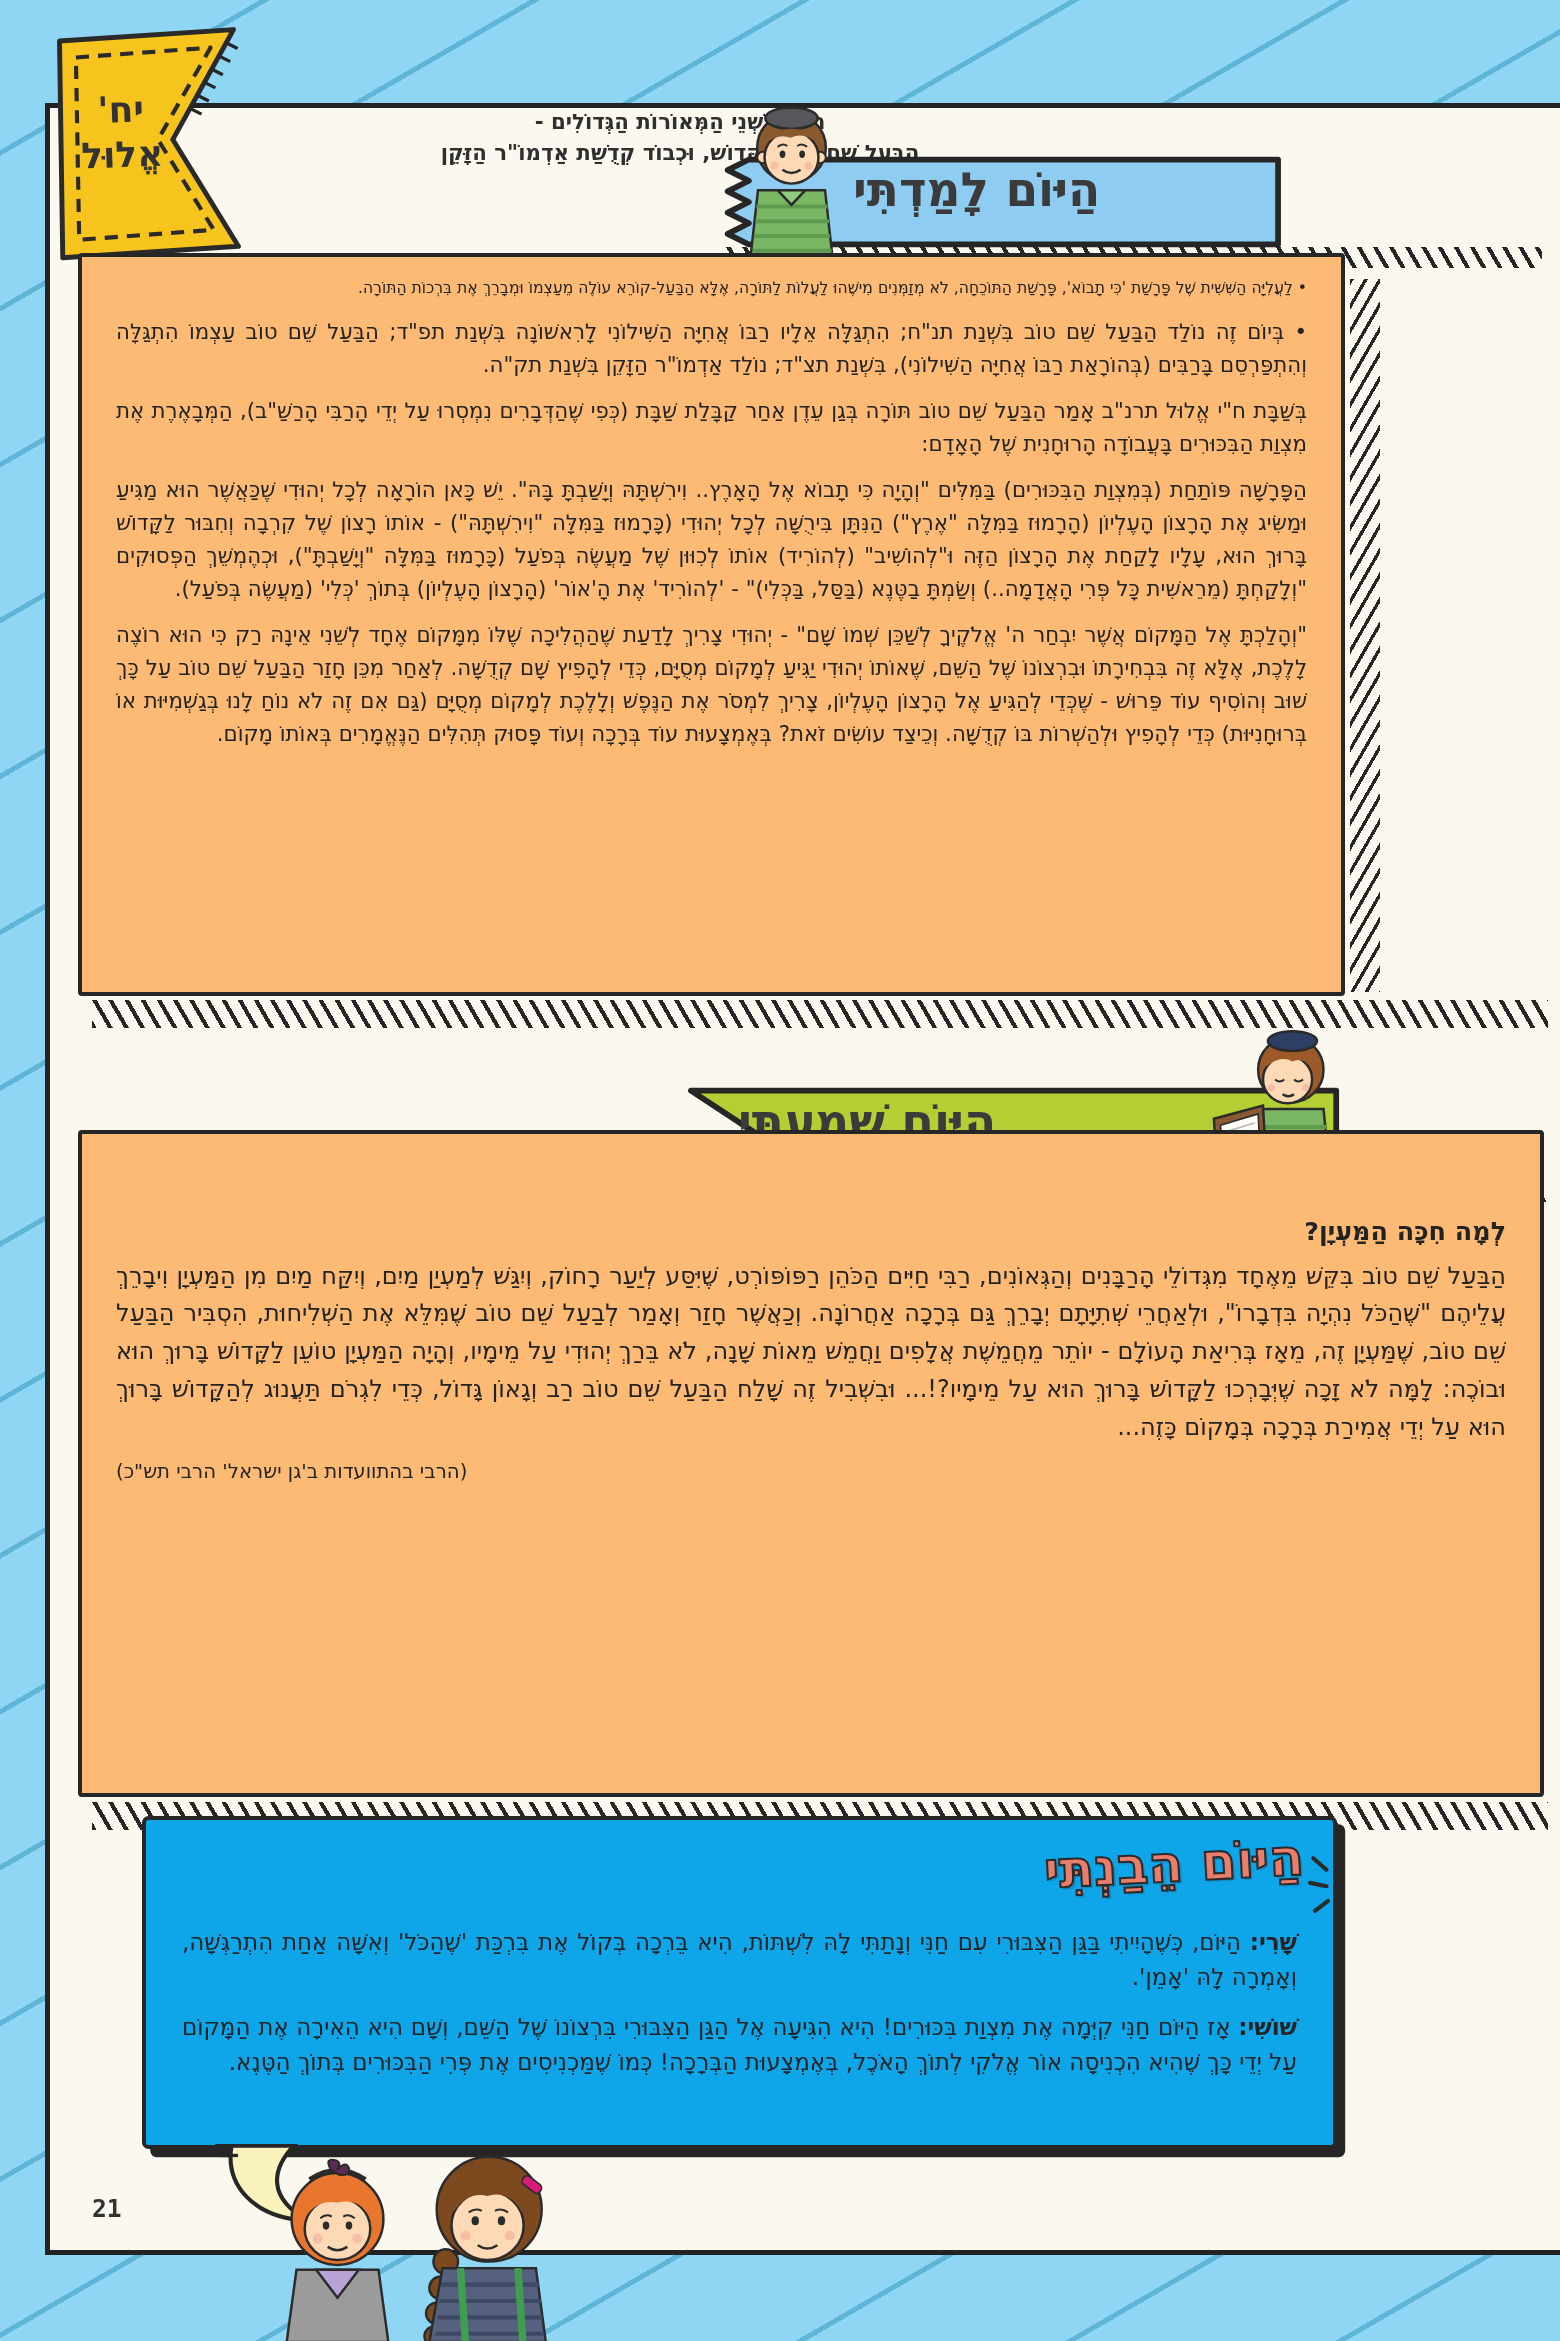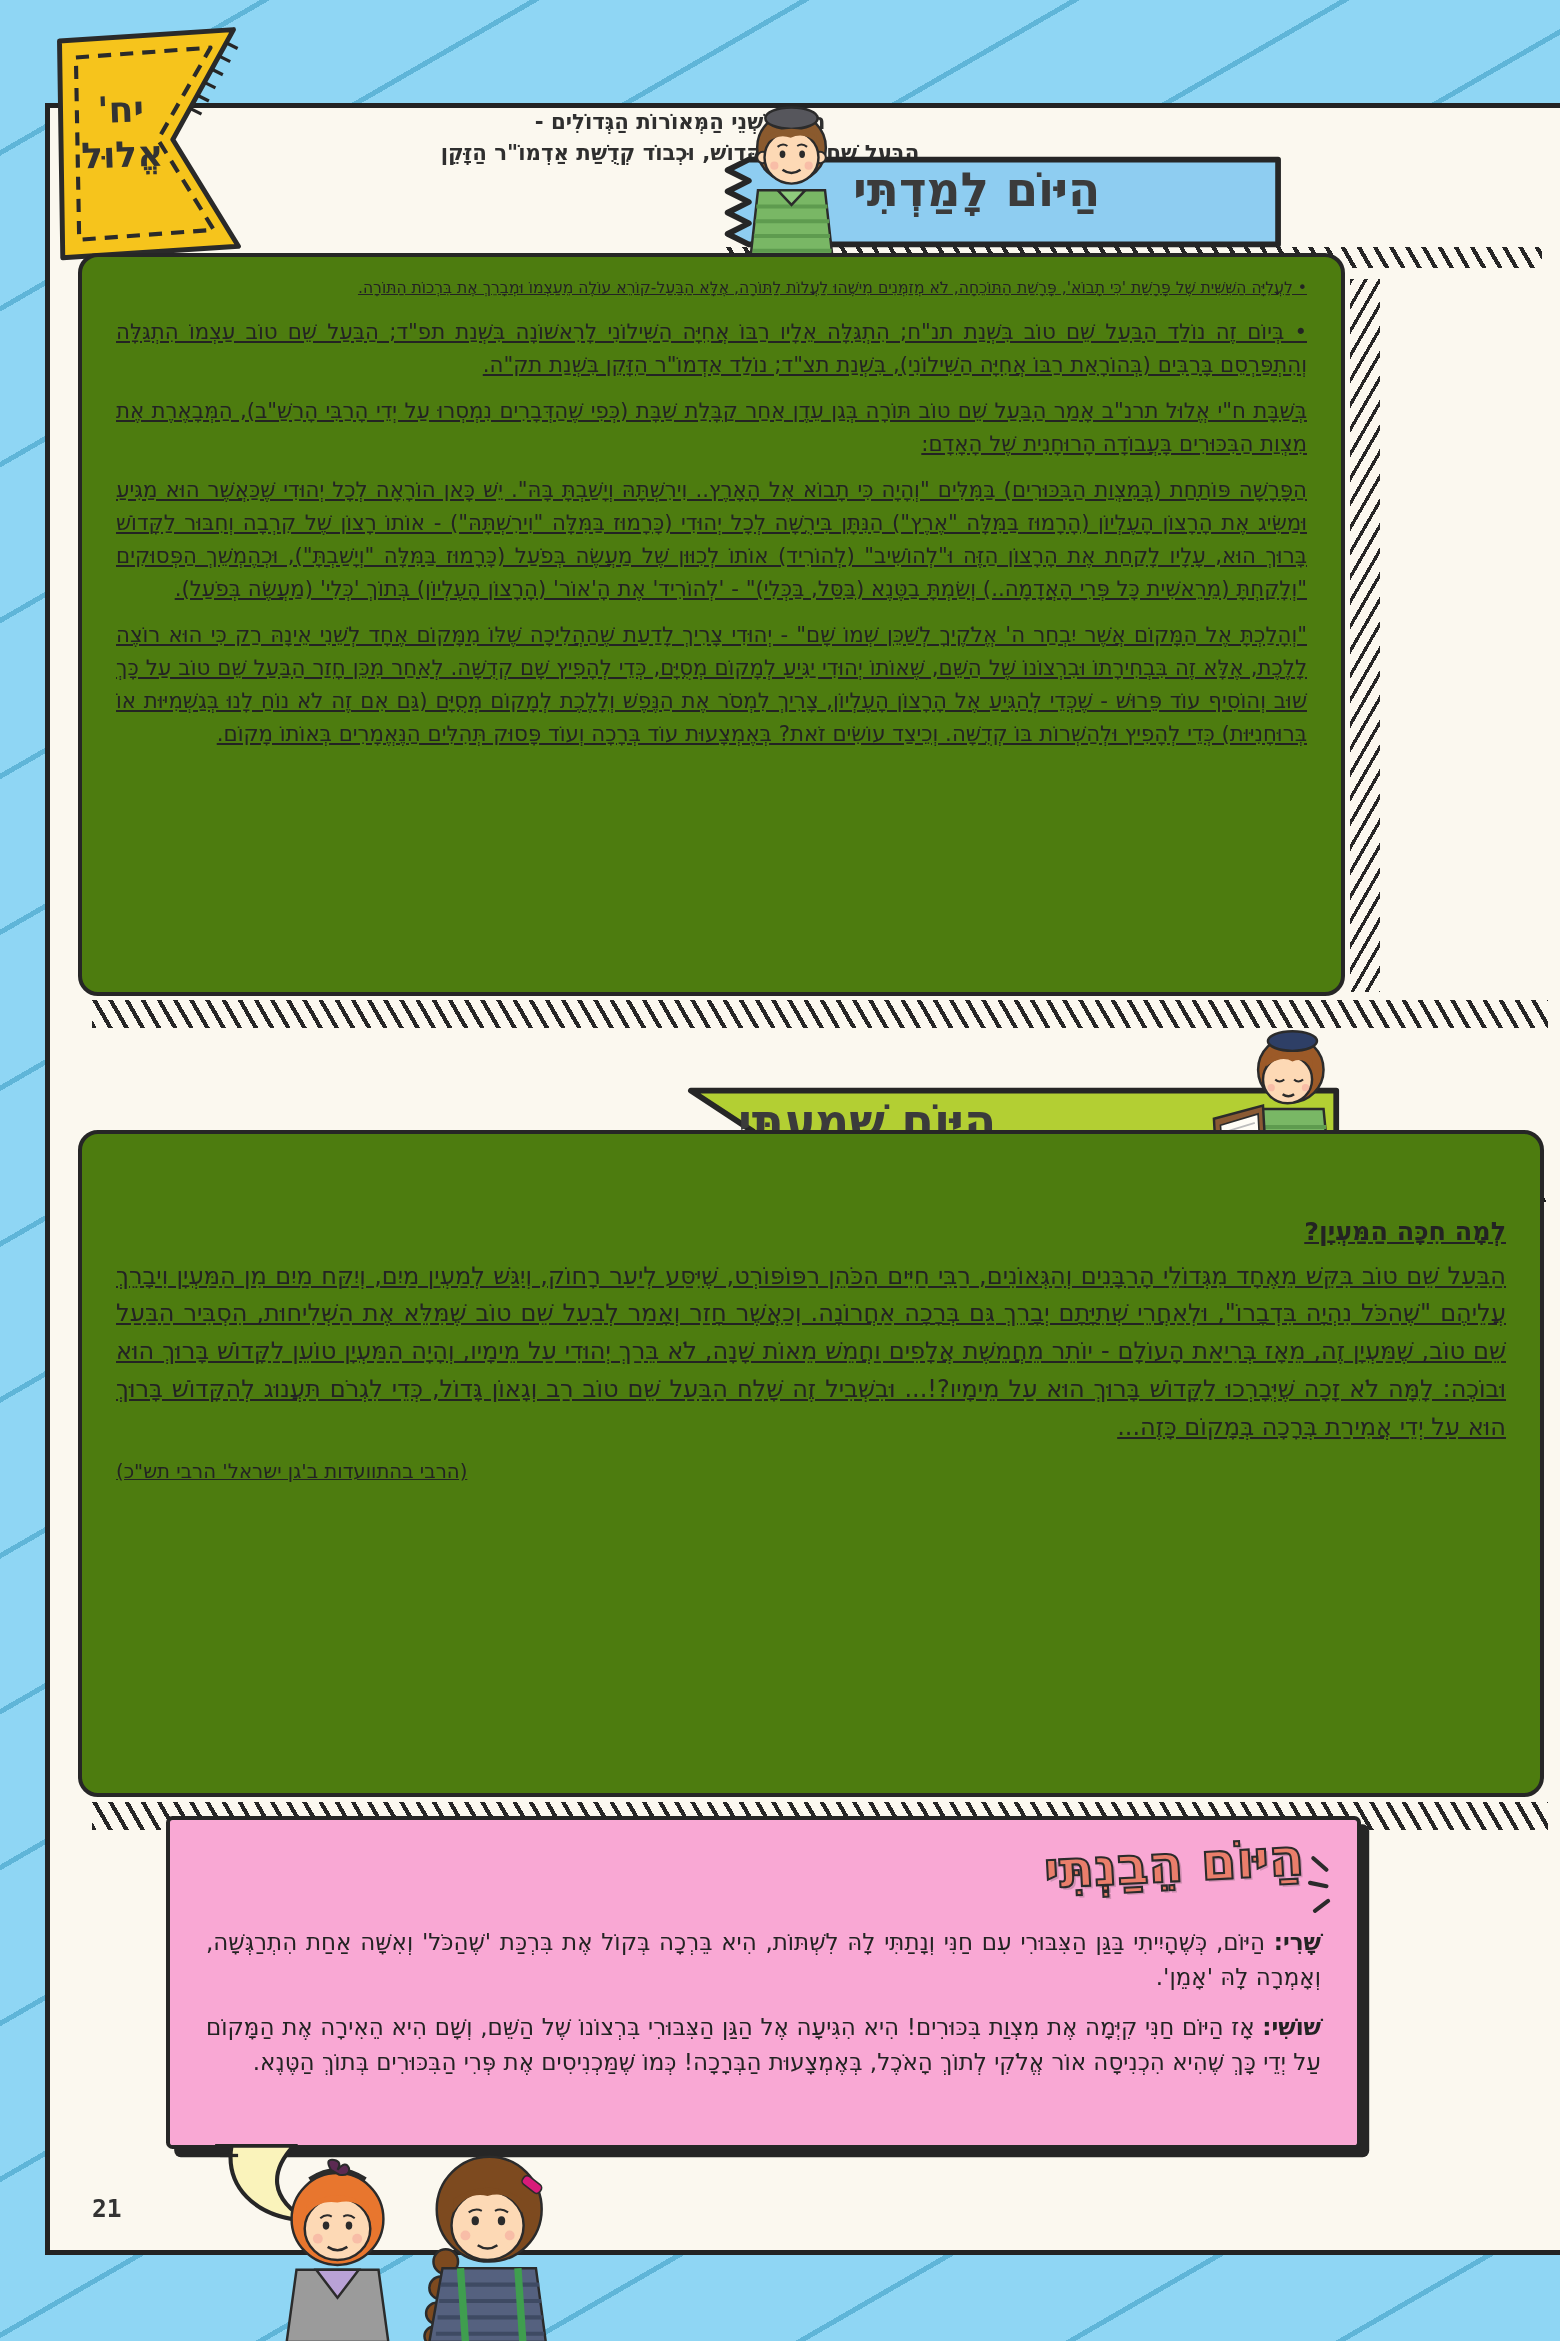--- a/index.html
+++ b/index.html
@@ -5,34 +5,34 @@
   html,body{margin:0;padding:0;}
   body{width:1561px;height:2342px;position:relative;overflow:hidden;
        font-family:"DejaVu Sans",sans-serif;
        background-color:#8fd6f4;
        background-image:repeating-linear-gradient(150deg,transparent 0 130px,#5fb5d8 130px 135px);}
   .abs{position:absolute;}
   .panel{left:45px;top:103px;right:-6.6px;bottom:87px;background:#fbf8ef;
          border:5.7px solid #232323;border-right:none;}
   .hatch{background:repeating-linear-gradient(60deg,#262626 0 4.1px,transparent 4.1px 14px);}
   .hatch-r{background:repeating-linear-gradient(120deg,#262626 0 3.3px,transparent 3.3px 12.3px);}
-  .txtbox{background:#4d7c0f;border:4.1px solid #262626;border-radius:20px;
-          direction:rtl;color:#232323;overflow:hidden;text-decoration:underline;}
+  .txtbox{background:#fdba74;border:4.1px solid #262626;border-radius:4px;
+          direction:rtl;color:#232323;overflow:hidden;}
   .box1{left:78px;top:253px;width:1267px;height:743px;padding:21.3px 34px 16.4px 34px;box-sizing:border-box;}
   .box2{left:78px;top:1130px;width:1466px;height:667px;padding:82px 34px 16.4px 34px;box-sizing:border-box;}
   .body-text{font-size:21.3px;line-height:1.55;text-align:justify;}
   .box2 .body-text{font-size:24px;line-height:1.58;}
   .note{font-size:15.6px;line-height:1.4;margin:0 0 14.8px 0;text-align:justify;}
   .para{margin:0 0 13px 0;}
   .story-title{font-size:25.4px;font-weight:bold;margin:0 0 11.5px 0;text-align:right;}
   .source{font-size:19.7px;text-align:left;margin-top:11.5px;}
   .banner-text{font-weight:800;color:#3b3b3b;text-align:left;direction:rtl;}
   .header-text{direction:rtl;text-align:center;font-weight:bold;font-size:21.3px;
                color:#2f2f2f;line-height:1.45;}
-  .ybox{left:166px;top:1816px;width:1195px;height:333px;background:#f9a8d4;
+  .ybox{left:142px;top:1816px;width:1195px;height:333px;background:#0ea5e9;
         border:4.1px solid #262626;border-radius:6.6px;box-shadow:8.2px 8.2px 0 #262626;
         direction:rtl;color:#232323;box-sizing:border-box;
         padding:105px 36px 13px 36px;overflow:hidden;}
   .ybox .q{font-size:23px;line-height:1.5;text-align:justify;margin:0 0 16.4px 0;}
   .ybox .q b{font-weight:800;}
   .understood-title{font-size:51px;font-weight:900;color:#ea7e6b;direction:rtl;
         -webkit-text-stroke:2.1px #2b2b2b;text-shadow:2.5px 2.5px 0 #2b2b2b33;
         transform:rotate(-3deg);text-align:right;}
   .pagenum{font-family:"DejaVu Sans Mono",monospace;font-weight:bold;
            font-size:24.6px;color:#333;}

